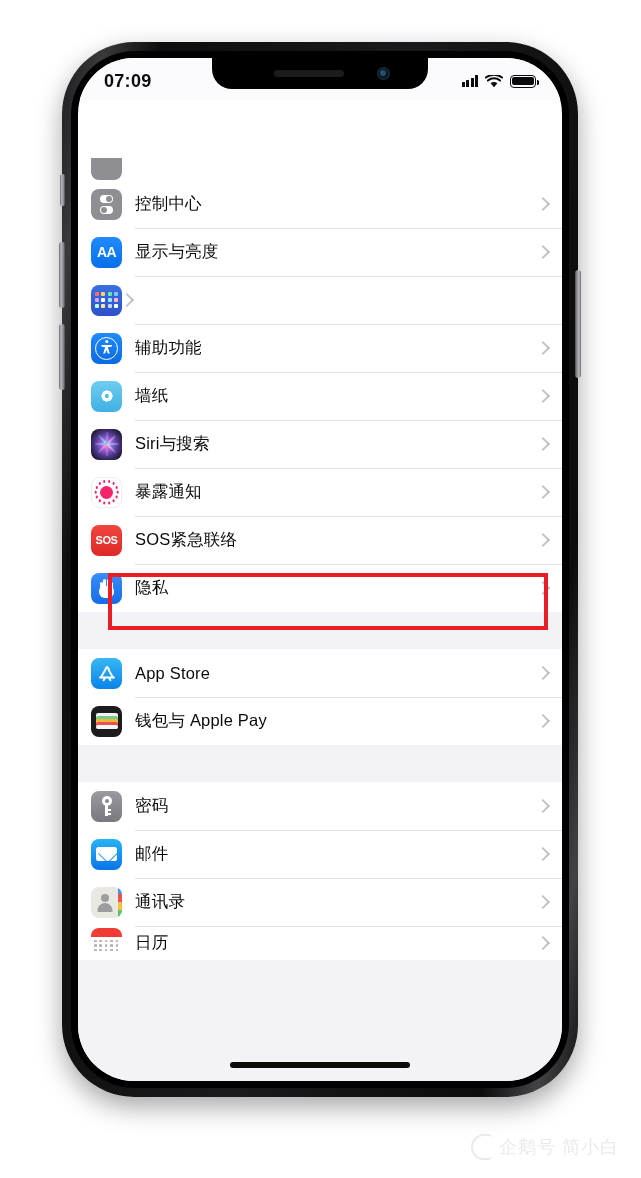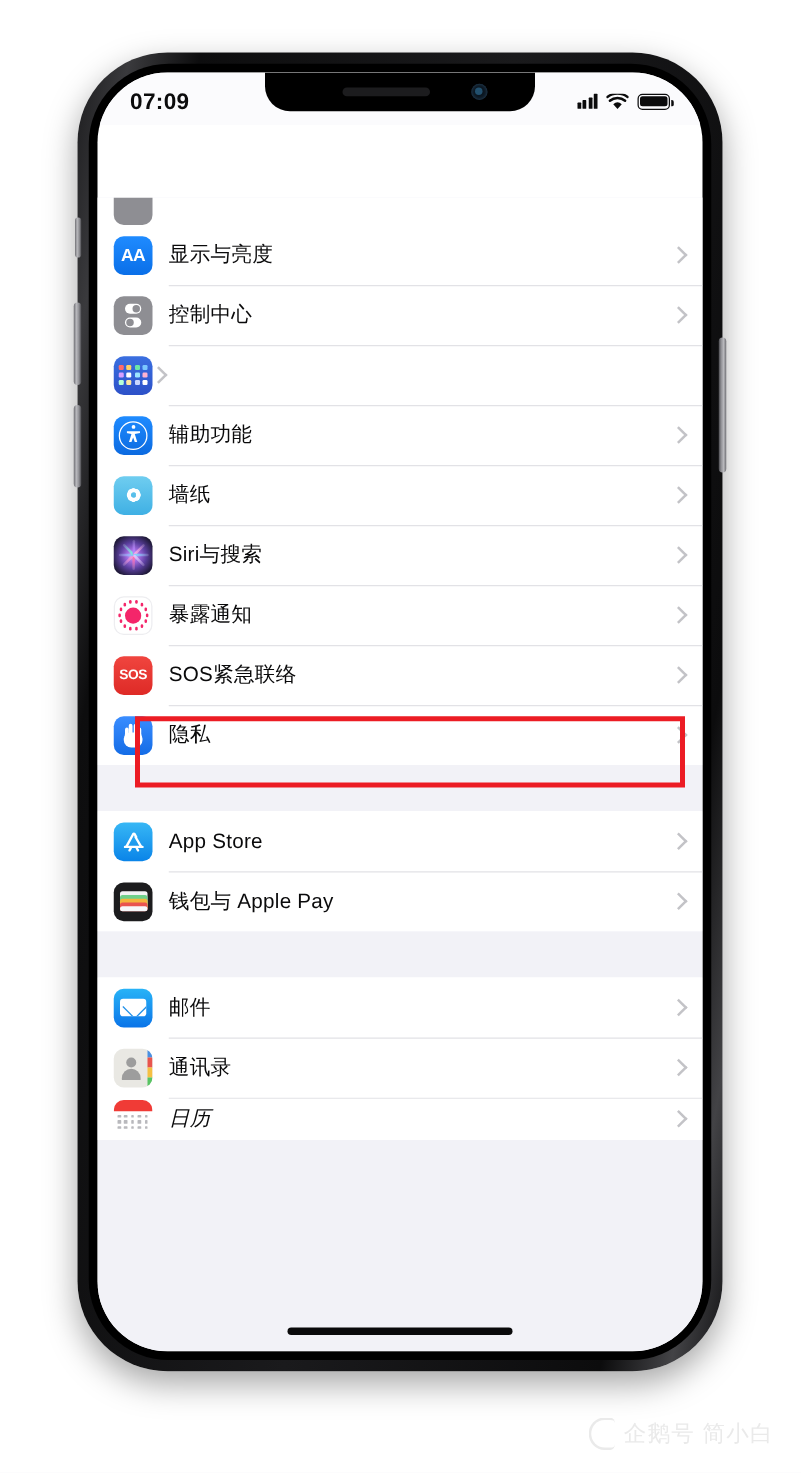--- a/index.html
+++ b/index.html
@@ -245,21 +245,20 @@
     background: #e2e2e6;
   }
   .row-partial {
     height: 22px;
     overflow: hidden;
     align-items: flex-end;
   }
   .row-cut-bottom {
     height: 34px;
     overflow: hidden;
-    font-style: italic;
   }
   .icon {
     width: 31px;
     height: 31px;
     border-radius: 8px;
     flex: 0 0 31px;
     position: relative;
     overflow: hidden;
     display: flex;
     align-items: center;
@@ -554,33 +553,33 @@
     <div class="group">
       <div class="row row-partial">
         <div class="icon ic-control"></div>
         <div class="row-label"></div>
       </div>
     </div>
 
     <div class="group">
 
       <div class="row">
-        <div class="icon ic-display">
-          <span>AA</span>
-        </div>
-        <div class="row-label">显示与亮度</div>
-        <div class="chevron"></div>
-      </div>
-
-      <div class="row">
         <div class="icon ic-control">
           <span class="sw top"></span>
             <span class="sw bot"></span>
         </div>
         <div class="row-label">控制中心</div>
+        <div class="chevron"></div>
+      </div>
+
+      <div class="row">
+        <div class="icon ic-display">
+          <span>AA</span>
+        </div>
+        <div class="row-label">显示与亮度</div>
         <div class="chevron"></div>
       </div>
 
       <div class="row">
         <div class="icon ic-home">
           <div class="grid" id="home-grid">
               <i style="background: rgb(255, 107, 107);"></i>
               <i style="background: rgb(255, 209, 102);"></i>
               <i style="background: rgb(107, 231, 168);"></i>
               <i style="background: rgb(123, 200, 255);"></i>
@@ -714,20 +713,32 @@
             </div>
         </div>
         <div class="row-label">钱包与 Apple Pay</div>
         <div class="chevron"></div>
       </div>
     </div>
 
     <div class="group-gap"></div>
 
     <div class="group">
+      <div class="row">
+        <div class="icon ic-pass">
+          <div class="key">
+            <span class="head"></span>
+              <span class="stem"></span>
+            <span class="tooth" style="top:13px;"></span>
+            <span class="tooth" style="top:17px;"></span>
+          </div>
+        </div>
+        <div class="row-label">密码</div>
+        <div class="chevron"></div>
+      </div>
 
       <div class="row">
         <div class="icon ic-mail">
           <div class="env"></div>
         </div>
         <div class="row-label">邮件</div>
         <div class="chevron"></div>
       </div>
 
       <div class="row">

